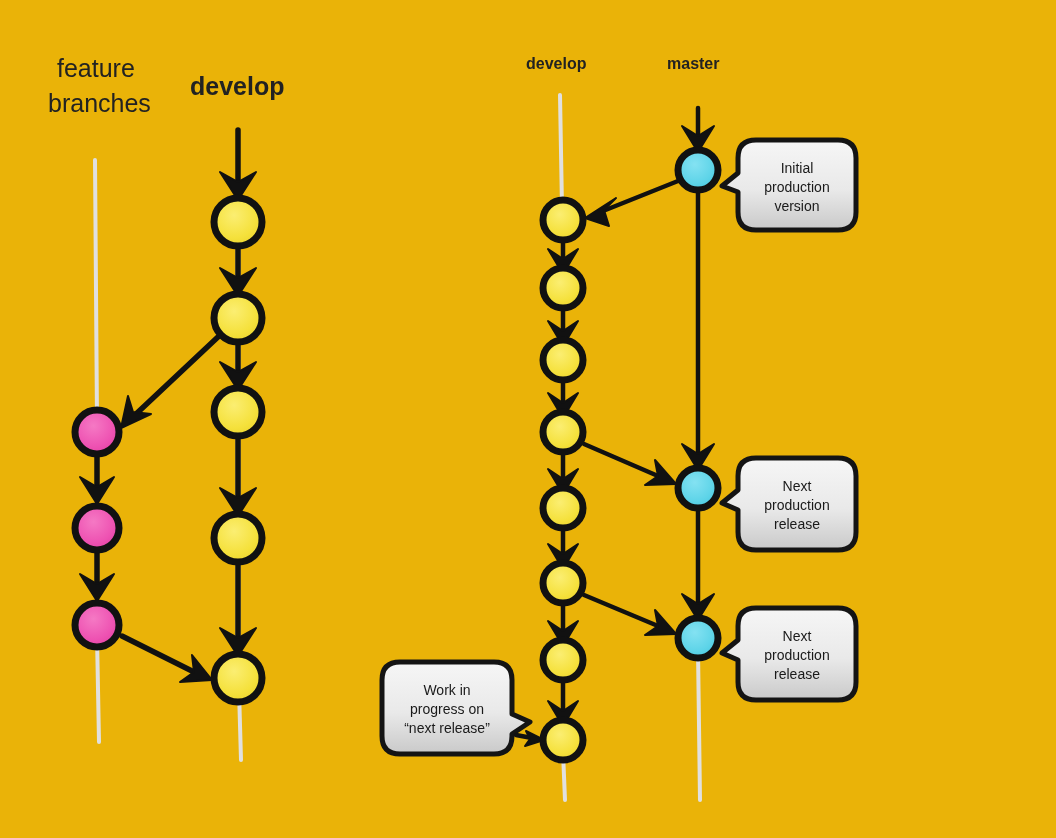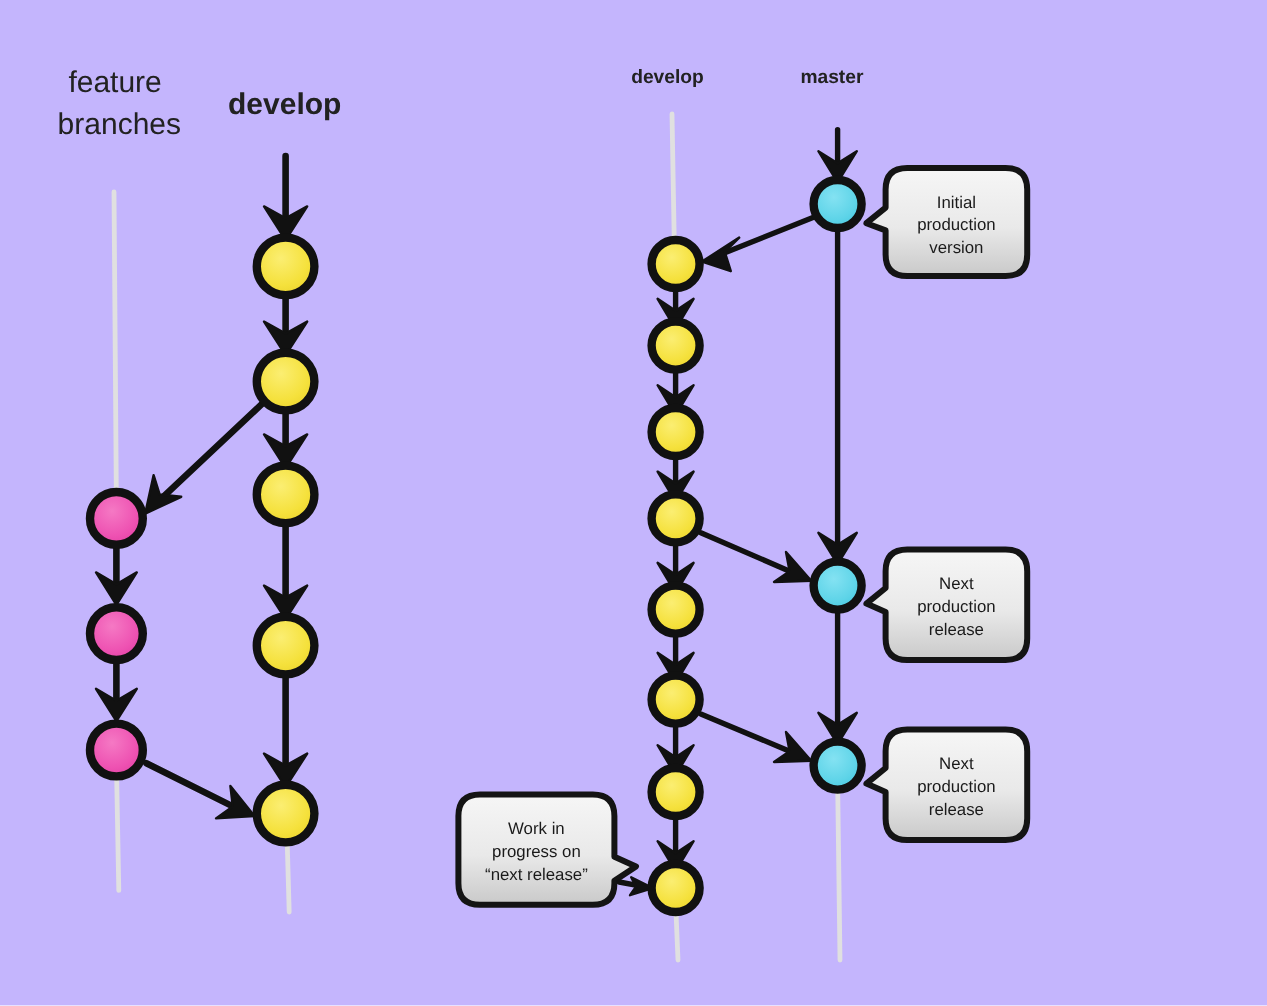--- a/index.html
+++ b/index.html
@@ -11,21 +11,21 @@
   body {
     font-family: "Liberation Sans", sans-serif;
     width: 1056px;
     height: 838px;
     overflow: hidden;
   }
   #canvas {
     position: relative;
     width: 1056px;
     height: 838px;
-    background: #c4b5fd;
+    background: #eab308;
   }
   svg#diagram {
     position: absolute;
     top: 0;
     left: 0;
     width: 1056px;
     height: 838px;
     display: block;
   }
   .branch-label {

